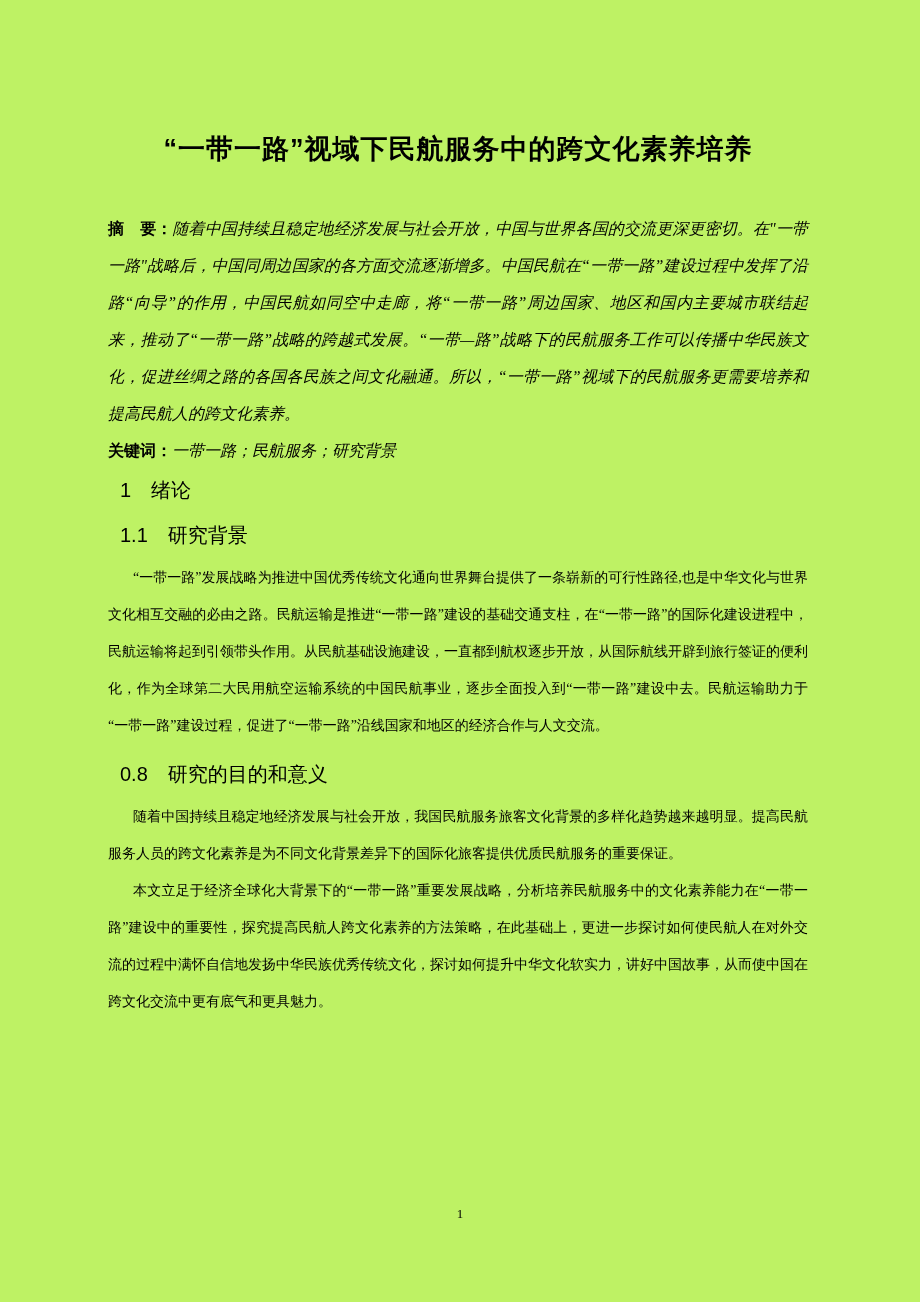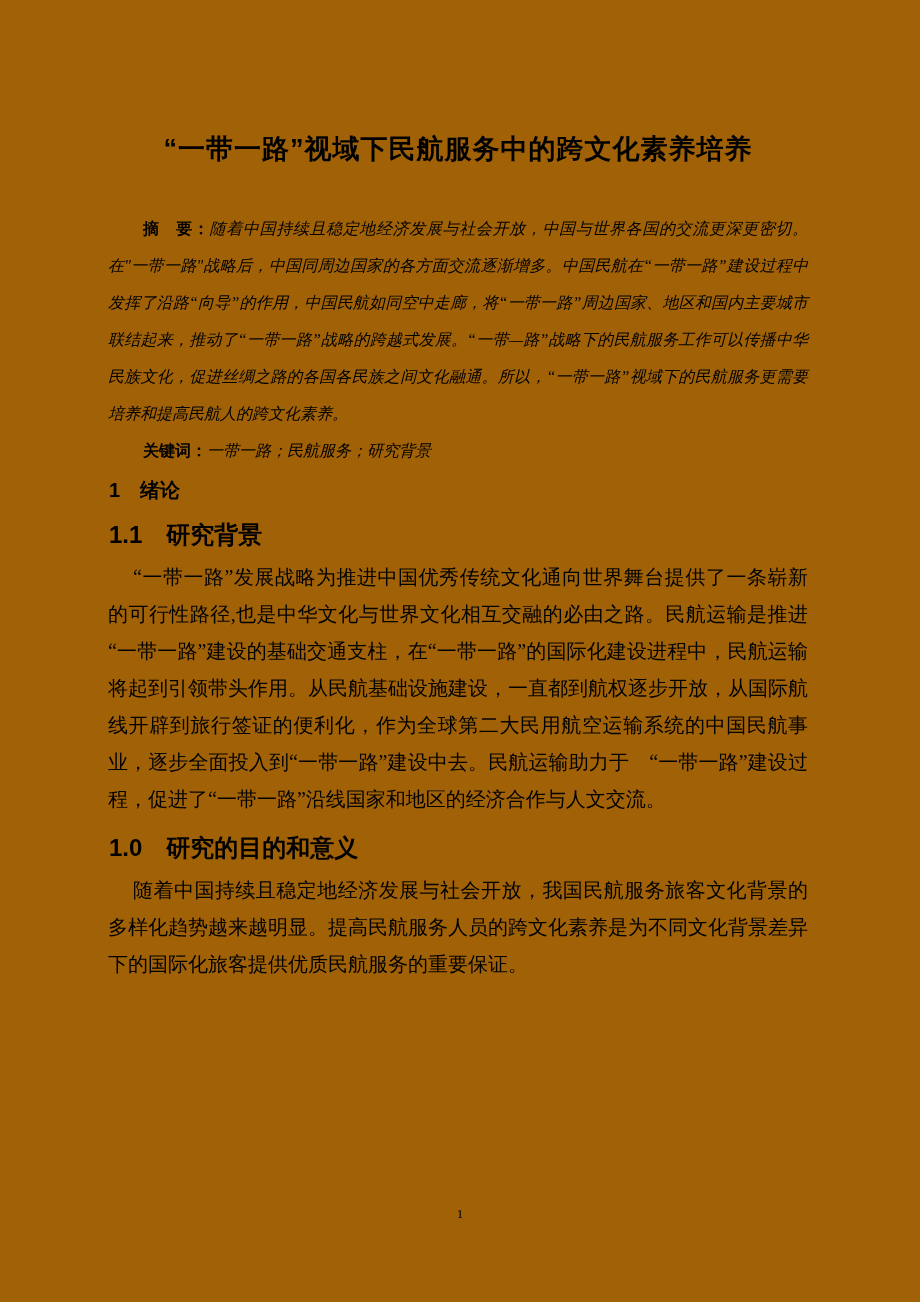--- a/index.html
+++ b/index.html
@@ -5,21 +5,21 @@
   html, body {
     margin: 0;
     padding: 0;
     background: #ffffff;
   }
   .page {
     position: relative;
     width: 920px;
     height: 1302px;
     margin: 0 auto;
-    background: #a16207;
+    background: #bef264;
     color: #000000;
     font-family: "Liberation Serif", "DejaVu Serif", serif;
     overflow: hidden;
   }
   .content {
     padding: 132px 112px 0 108px; 
   }
   .doc-title {
     font-family: "Liberation Sans", "DejaVu Sans", sans-serif;
     font-size: 27px;
@@ -32,43 +32,42 @@
   .abstract-para,
   .keywords-para {
     font-size: 16px;
     line-height: 37px;
     margin: 0;
     text-align: justify;
   }
   .inline-label {
     font-weight: 700;
     font-style: normal;
-    margin-left: 35px;
   }
   .kai-text {
     font-style: italic; 
   }
   .h-sec {
     font-family: "Liberation Sans", "DejaVu Sans", sans-serif;
-    font-weight: 700;
-    margin: 1px;
+    font-weight: 400;
+    margin: 12px;
   }
   .h-level1 {
     font-size: 20px;
     line-height: 30px;
     margin-top: 6px;
   }
   .h-level2 {
-    font-size: 24px;
+    font-size: 20px;
     line-height: 28px;
     margin-top: 16px;
     margin-bottom: 10px;
   }
   .body-para {
-    font-size: 20px;
+    font-size: 14px;
     line-height: 37px;
     margin: 0;
     text-align: justify;
     text-indent: 25px;
   }
   .page-number {
     position: absolute;
     left: 0;
     right: 0;
     bottom: 80px;
@@ -89,21 +88,22 @@
     <p class="abstract-para"><span class="inline-label">摘　要：</span><span class="kai-text">随着中国持续且稳定地经济发展与社会开放，中国与世界各国的交流更深更密切。在"一带一路"战略后，中国同周边国家的各方面交流逐渐增多。中国民航在“一带一路”建设过程中发挥了沿路“向导”的作用，中国民航如同空中走廊，将“一带一路”周边国家、地区和国内主要城市联结起来，推动了“一带一路”战略的跨越式发展。“一带—路”战略下的民航服务工作可以传播中华民族文化，促进丝绸之路的各国各民族之间文化融通。所以，“一带一路”视域下的民航服务更需要培养和提高民航人的跨文化素养。</span></p>
 
     <p class="keywords-para"><span class="inline-label">关键词：</span><span class="kai-text">一带一路；民航服务；研究背景</span></p>
 
     <h2 class="h-sec h-level1">1　绪论</h2>
 
     <h3 class="h-sec h-level2">1.1　研究背景</h3>
 
     <p class="body-para">“一带一路”发展战略为推进中国优秀传统文化通向世界舞台提供了一条崭新的可行性路径,也是中华文化与世界文化相互交融的必由之路。民航运输是推进“一带一路”建设的基础交通支柱，在“一带一路”的国际化建设进程中，民航运输将起到引领带头作用。从民航基础设施建设，一直都到航权逐步开放，从国际航线开辟到旅行签证的便利化，作为全球第二大民用航空运输系统的中国民航事业，逐步全面投入到“一带一路”建设中去。民航运输助力于　“一带一路”建设过程，促进了“一带一路”沿线国家和地区的经济合作与人文交流。</p>
 
-    <h3 class="h-sec h-level2">1.0　研究的目的和意义</h3>
+    <h3 class="h-sec h-level2">0.8　研究的目的和意义</h3>
 
     <p class="body-para">随着中国持续且稳定地经济发展与社会开放，我国民航服务旅客文化背景的多样化趋势越来越明显。提高民航服务人员的跨文化素养是为不同文化背景差异下的国际化旅客提供优质民航服务的重要保证。</p>
 
+    <p class="body-para">本文立足于经济全球化大背景下的“一带一路”重要发展战略，分析培养民航服务中的文化素养能力在“一带一路”建设中的重要性，探究提高民航人跨文化素养的方法策略，在此基础上，更进一步探讨如何使民航人在对外交流的过程中满怀自信地发扬中华民族优秀传统文化，探讨如何提升中华文化软实力，讲好中国故事，从而使中国在跨文化交流中更有底气和更具魅力。</p>
 
   </div>
 
   <div class="page-number">1</div>
 </div>
 
 </body></html>

